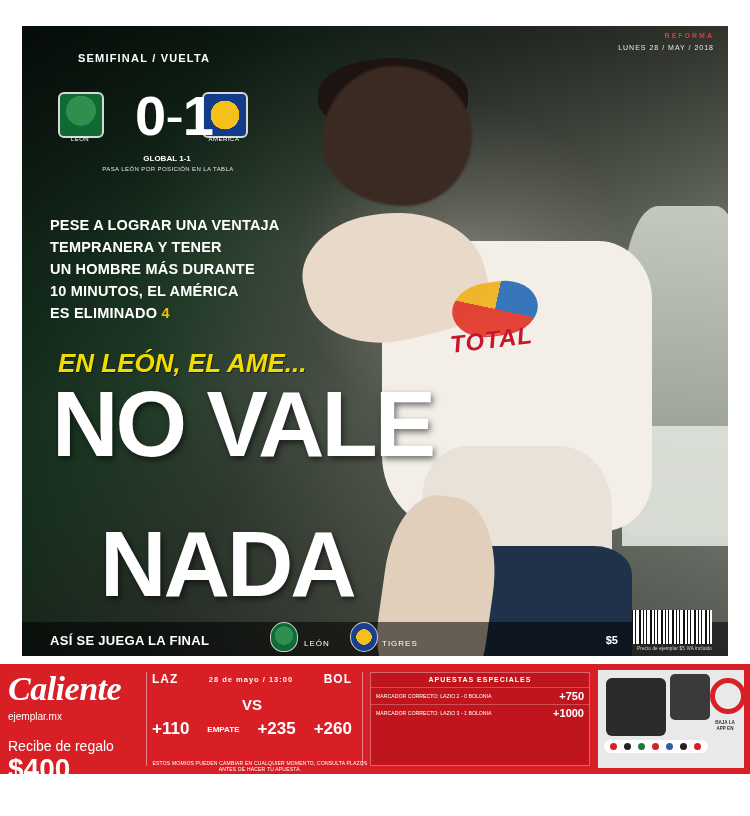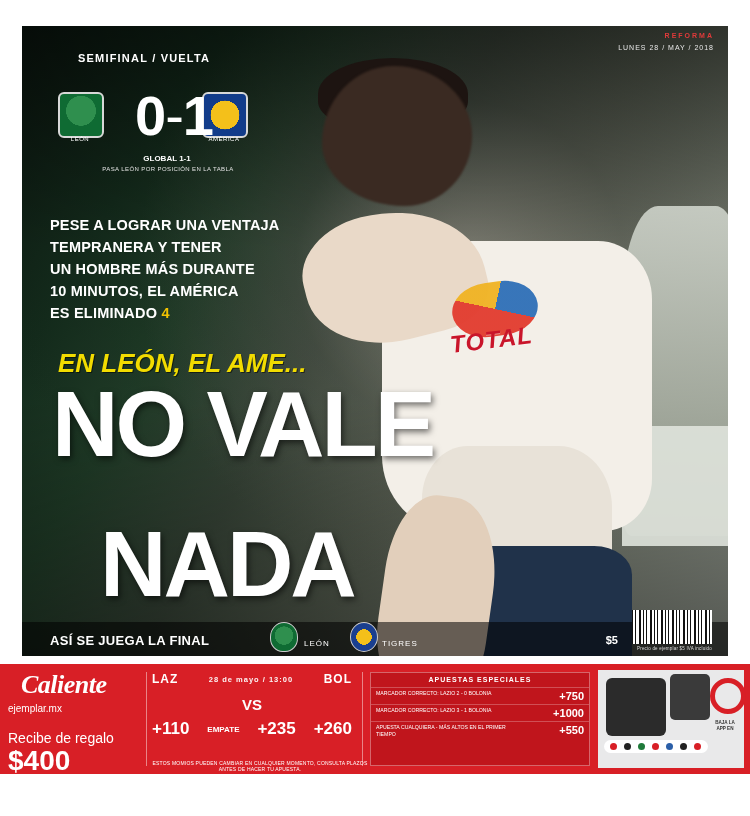--- a/index.html
+++ b/index.html
@@ -78,38 +78,38 @@
   .bb-l2{left:360px;}
 
   .price{position:absolute;right:110px;bottom:10px;color:#ffffff;font-size:11px;font-weight:bold;}
   .barcode{position:absolute;right:16px;bottom:12px;width:80px;height:34px;background:
       repeating-linear-gradient(90deg,#111 0 1px,#fff 1px 3px,#111 3px 4px,#fff 4px 7px,#111 7px 9px,#fff 9px 11px);}
   .barcode-cap{position:absolute;right:16px;bottom:5px;color:#ddd;font-size:4.5px;letter-spacing:.2px;}
 
   
   .ad{position:absolute;left:0;top:664px;width:750px;height:110px;background:#d81f26;}
   .ad-left{position:absolute;left:8px;top:6px;width:134px;height:98px;color:#fff;}
-  .cal-logo{font-family:"Liberation Serif",serif;font-style:italic;font-size:26px;font-weight:bold;letter-spacing:-.5px;margin-left:13px;}
+  .cal-logo{font-family:"Liberation Serif",serif;font-style:italic;font-size:34px;font-weight:bold;letter-spacing:-.5px;}
   .cal-sub{font-size:10px;margin-top:3px;}
   .cal-rec{font-size:14px;margin-top:16px;}
   .cal-amt{font-size:28px;font-weight:bold;line-height:30px;}
   .ad-sep{position:absolute;top:8px;width:1px;height:94px;background:rgba(255,255,255,.45);}
 
   .match{position:absolute;left:152px;top:8px;width:200px;color:#fff;text-align:center;}
   .match .teams{display:flex;justify-content:space-between;align-items:center;font-size:12px;font-weight:bold;letter-spacing:1px;}
   .match .when{font-size:7.5px;opacity:.95;}
   .match .vs{font-size:15px;font-weight:bold;margin-top:10px;}
   .odds{display:flex;justify-content:space-between;align-items:flex-end;margin-top:6px;}
   .odd{font-size:17px;font-weight:bold;color:#ffffff;}
   .emp{font-size:8px;font-weight:bold;align-self:center;}
   .disclaim{position:absolute;left:150px;top:96px;width:220px;color:#fff;font-size:5px;letter-spacing:.2px;text-align:center;}
 
   .spec{position:absolute;left:370px;top:8px;width:218px;height:92px;background:#c0151c;border:1px solid rgba(255,255,255,.35);color:#fff;}
   .spec h4{margin:3px 0 4px;text-align:center;font-size:7px;letter-spacing:1px;font-weight:bold;}
-  .spec .row{display:flex;justify-content:space-between;align-items:flex-start;border-top:1px solid rgba(255,255,255,.25);padding:2px 5px;}
+  .spec .row{display:flex;justify-content:space-between;align-items:center;border-top:1px solid rgba(255,255,255,.25);padding:2px 5px;}
   .spec .row .q{font-size:5.2px;line-height:6.5px;max-width:150px;}
   .spec .row .v{font-size:11px;font-weight:bold;}
 
   .appbox{position:absolute;left:598px;top:6px;width:146px;height:98px;background:#e9e9ea;}
   .phone{position:absolute;left:8px;top:8px;width:60px;height:58px;background:#2b2b2b;border-radius:6px;}
   .phone2{position:absolute;left:72px;top:4px;width:40px;height:46px;background:#3a3a3a;border-radius:5px;}
   .chips{position:absolute;left:6px;top:70px;width:104px;height:13px;background:#fff;border-radius:7px;}
   .chip{position:absolute;top:3px;width:7px;height:7px;border-radius:50%;}
   .app-right{position:absolute;right:4px;top:8px;width:30px;text-align:center;color:#d81f26;}
   .app-c{width:26px;height:26px;border-radius:50%;border:5px solid #d81f26;margin:0 auto;}
@@ -210,24 +210,20 @@
     <div class="spec">
       <h4>APUESTAS ESPECIALES</h4>
       <div class="row">
         <span class="q">MARCADOR CORRECTO: LAZIO 2 - 0 BOLONIA</span>
         <span class="v">+750</span>
       </div>
       <div class="row">
         <span class="q">MARCADOR CORRECTO: LAZIO 3 - 1 BOLONIA</span>
         <span class="v">+1000</span>
       </div>
-      <div class="row">
-        <span class="q">APUESTA CUALQUIERA - MÁS ALTOS EN EL PRIMER TIEMPO</span>
-        <span class="v">+550</span>
-      </div>
     </div>
 
     <div class="appbox">
       <div class="phone"></div>
       <div class="phone2"></div>
       <div class="chips">
         <span class="chip" style="left:6px;background:#d81f26"></span>
         <span class="chip" style="left:20px;background:#222"></span>
         <span class="chip" style="left:34px;background:#1f7a3a"></span>
         <span class="chip" style="left:48px;background:#d81f26"></span>

